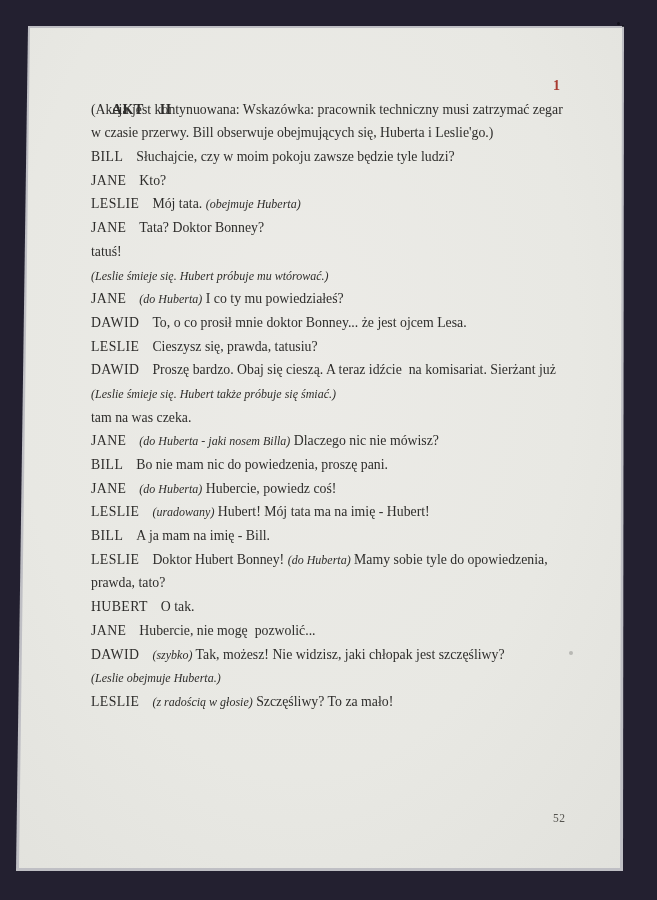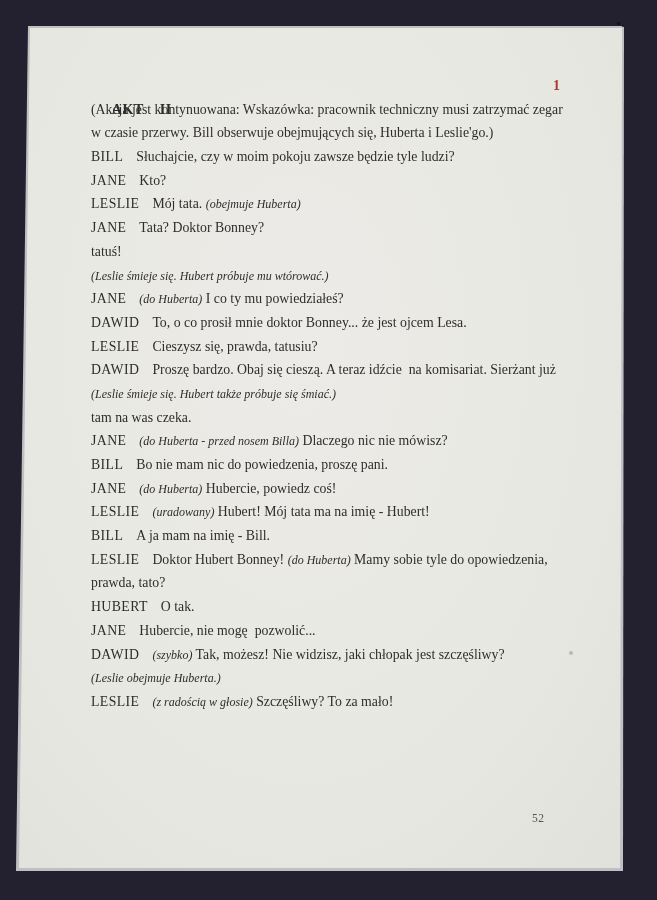--- a/index.html
+++ b/index.html
@@ -35,21 +35,21 @@
     font-weight:bold;font-size:14px;letter-spacing:0.6px;word-spacing:4px;
   }
   .scene-marker{
     position:absolute;left:462px;top:0;
     color:var(--accent,#a83b31);font-weight:bold;font-size:14px;
   }
   .seg-name{letter-spacing:0.4px;margin-right:13px;text-align:right;}
   .seg-i{}
   .seg-is{font-style:italic;font-size:12px;}
   .page-number{
-    position:absolute;left:532px;top:812px;
+    position:absolute;left:553px;top:812px;
     font-size:11.5px;color:#55544f;letter-spacing:0.5px;
   }
   .speck-1{position:absolute;left:569px;top:651px;width:4px;height:4px;border-radius:50%;background:#b9b9b4;}
   .speck-2{position:absolute;left:617px;top:22px;width:3px;height:3px;border-radius:50%;background:#12101a;}
   .speck-3{position:absolute;left:622px;top:25px;width:2px;height:2px;border-radius:50%;background:#12101a;}
 </style>
 </head>
 <body>
 
 <div class="canvas">
@@ -69,21 +69,21 @@
         <div class="line"><span class="seg-name">LESLIE</span><span class="seg-n">Mój tata. </span><span class="seg-is">(obejmuje Huberta)</span></div>
         <div class="line"><span class="seg-name">JANE</span><span class="seg-n">Tata? Doktor Bonney?</span></div>
         <div class="line"><span class="seg-n">tatuś!</span></div>
         <div class="line"><span class="seg-is">(Leslie śmieje się. Hubert próbuje mu wtórować.)</span></div>
         <div class="line"><span class="seg-name">JANE</span><span class="seg-is">(do Huberta)</span><span class="seg-n"> I co ty mu powiedziałeś?</span></div>
         <div class="line"><span class="seg-name">DAWID</span><span class="seg-n">To, o co prosił mnie doktor Bonney... że jest ojcem Lesa.</span></div>
         <div class="line"><span class="seg-name">LESLIE</span><span class="seg-n">Cieszysz się, prawda, tatusiu?</span></div>
         <div class="line"><span class="seg-name">DAWID</span><span class="seg-n">Proszę bardzo. Obaj się cieszą. A teraz idźcie  na komisariat. Sierżant już</span></div>
         <div class="line"><span class="seg-is">(Leslie śmieje się. Hubert także próbuje się śmiać.)</span></div>
         <div class="line"><span class="seg-n">tam na was czeka.</span></div>
-        <div class="line"><span class="seg-name">JANE</span><span class="seg-is">(do Huberta - przed nosem Billa)</span><span class="seg-n"> Dlaczego nic nie mówisz?</span></div>
+        <div class="line"><span class="seg-name">JANE</span><span class="seg-is">(do Huberta - jaki nosem Billa)</span><span class="seg-n"> Dlaczego nic nie mówisz?</span></div>
         <div class="line"><span class="seg-name">BILL</span><span class="seg-n">Bo nie mam nic do powiedzenia, proszę pani.</span></div>
         <div class="line"><span class="seg-name">JANE</span><span class="seg-is">(do Huberta)</span><span class="seg-n"> Hubercie, powiedz coś!</span></div>
         <div class="line"><span class="seg-name">LESLIE</span><span class="seg-is">(uradowany)</span><span class="seg-n"> Hubert! Mój tata ma na imię - Hubert!</span></div>
         <div class="line"><span class="seg-name">BILL</span><span class="seg-n">A ja mam na imię - Bill.</span></div>
         <div class="line"><span class="seg-name">LESLIE</span><span class="seg-n">Doktor Hubert Bonney! </span><span class="seg-is">(do Huberta)</span><span class="seg-n"> Mamy sobie tyle do opowiedzenia,</span></div>
         <div class="line"><span class="seg-n">prawda, tato?</span></div>
         <div class="line"><span class="seg-name">HUBERT</span><span class="seg-n">O tak.</span></div>
         <div class="line"><span class="seg-name">JANE</span><span class="seg-n">Hubercie, nie mogę  pozwolić...</span></div>
         <div class="line"><span class="seg-name">DAWID</span><span class="seg-is">(szybko)</span><span class="seg-n"> Tak, możesz! Nie widzisz, jaki chłopak jest szczęśliwy?</span></div>
         <div class="line"><span class="seg-is">(Leslie obejmuje Huberta.)</span></div>

